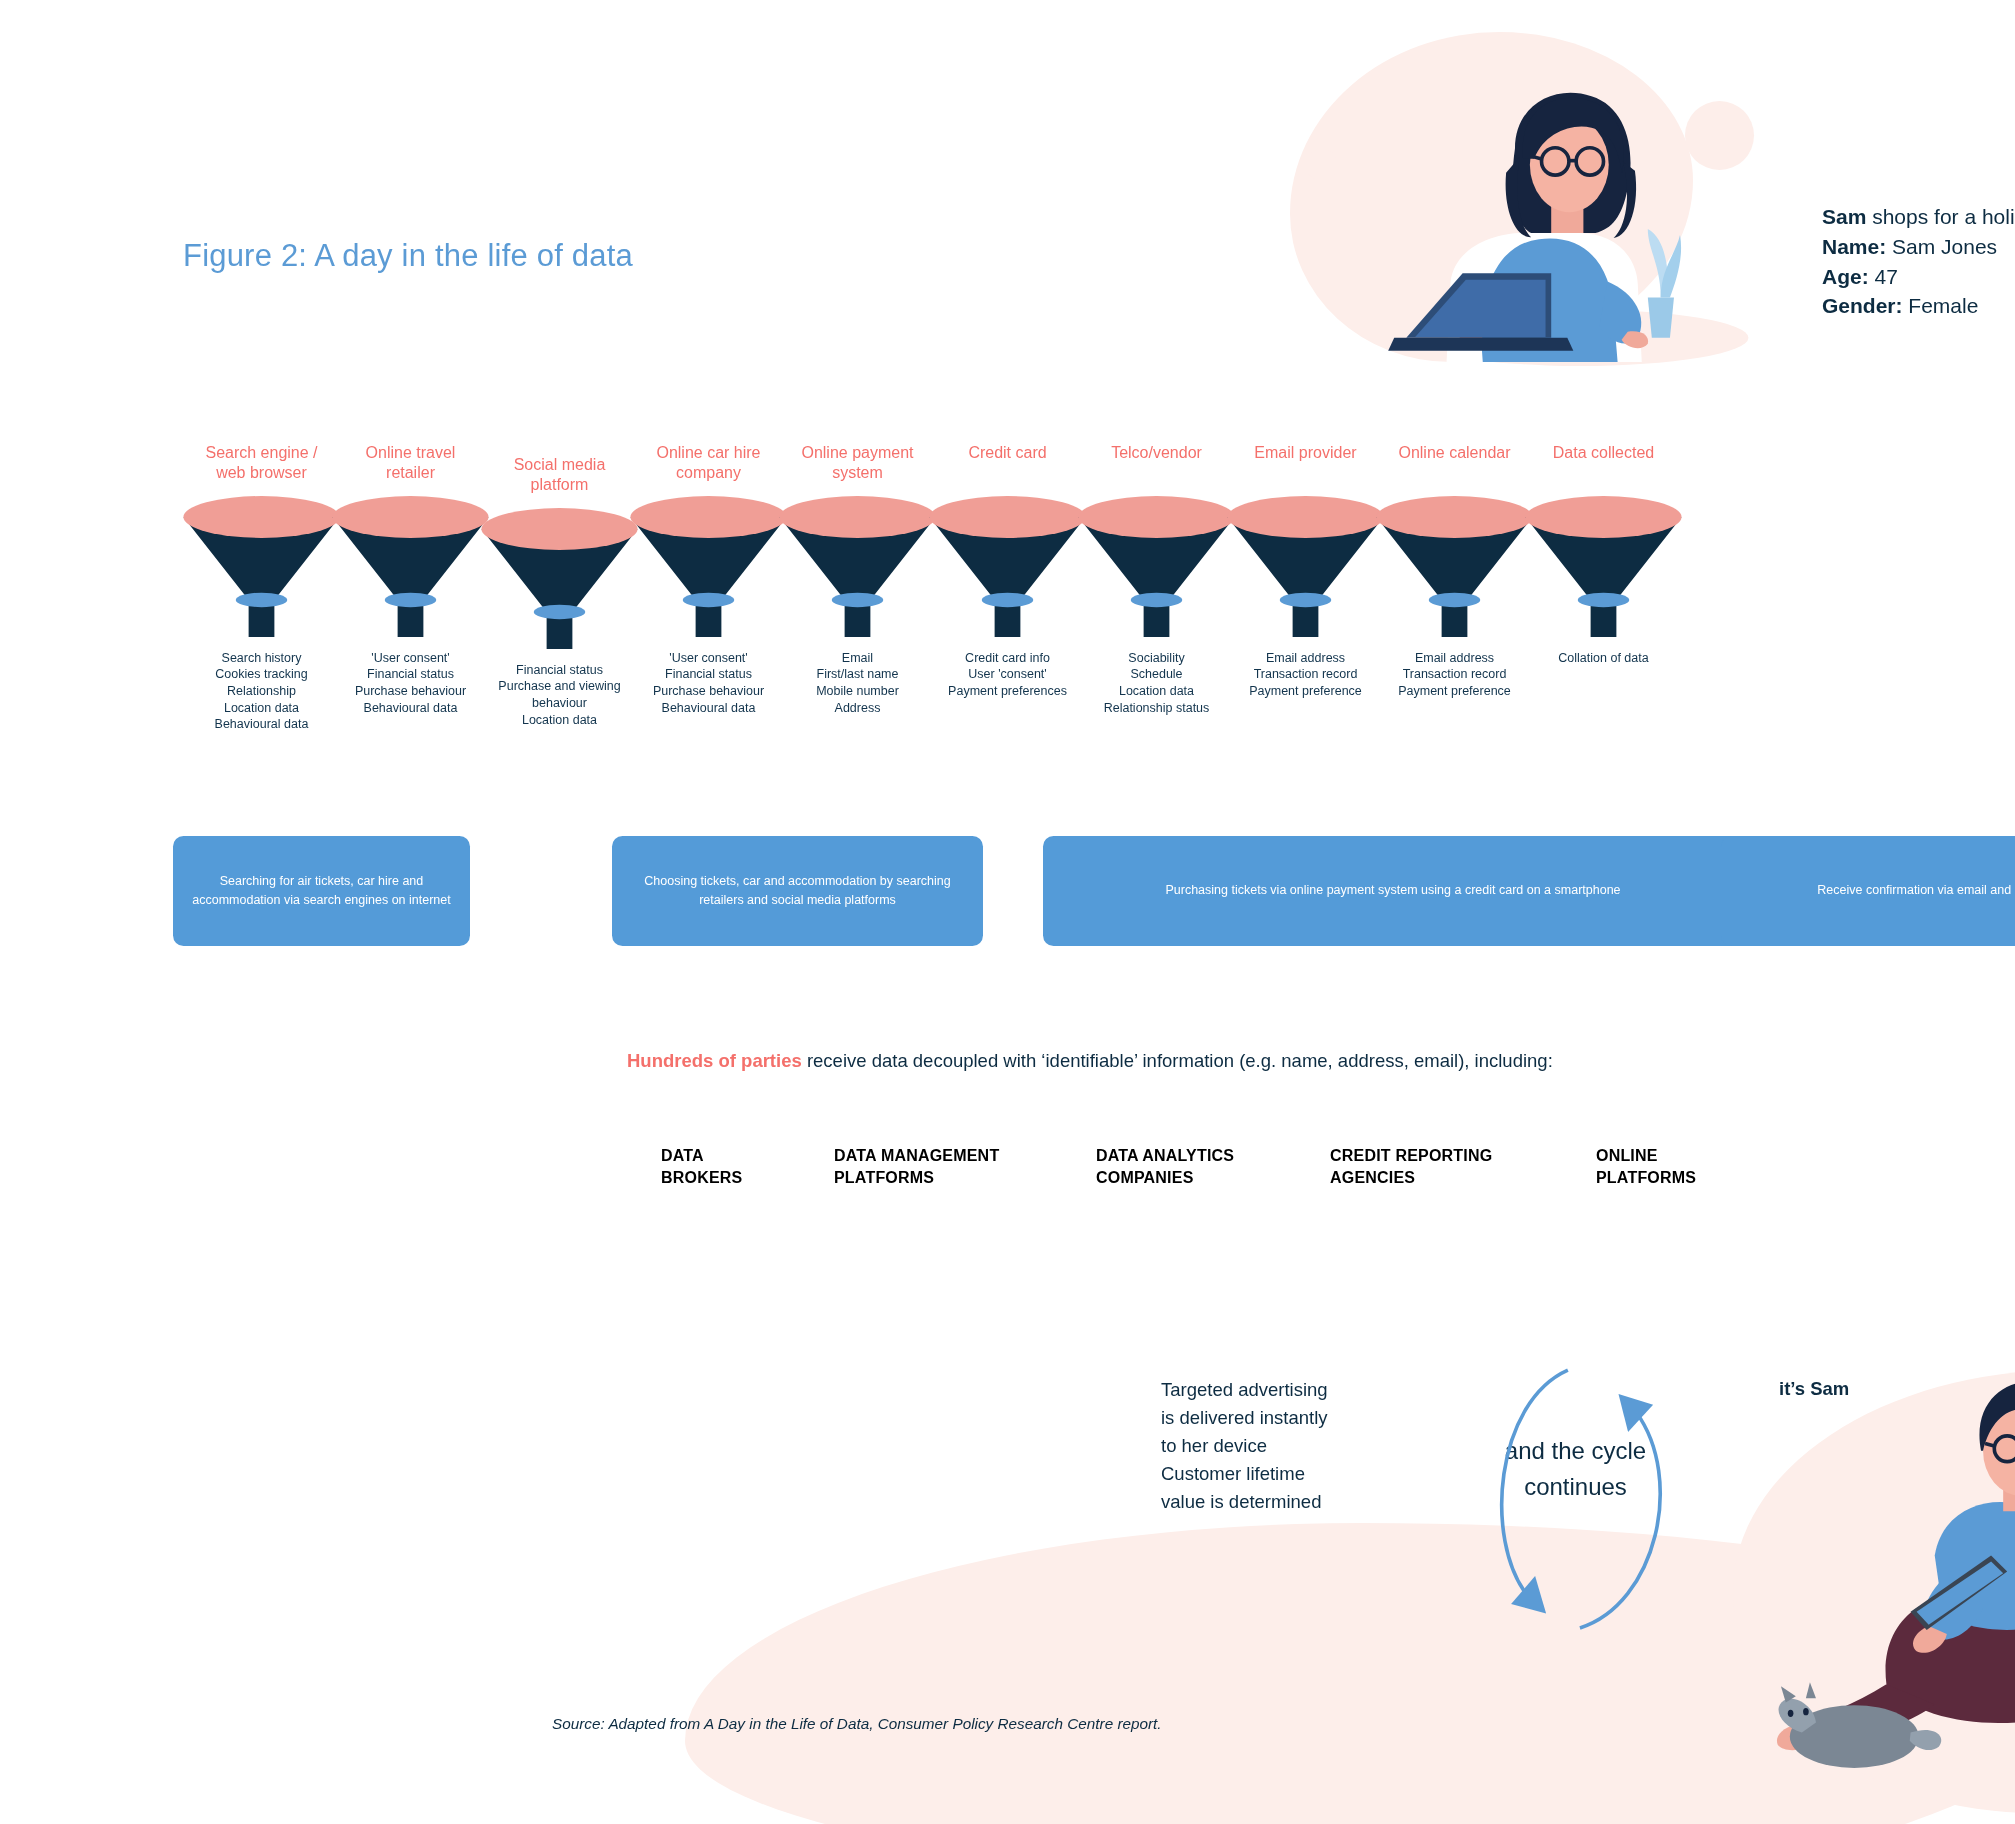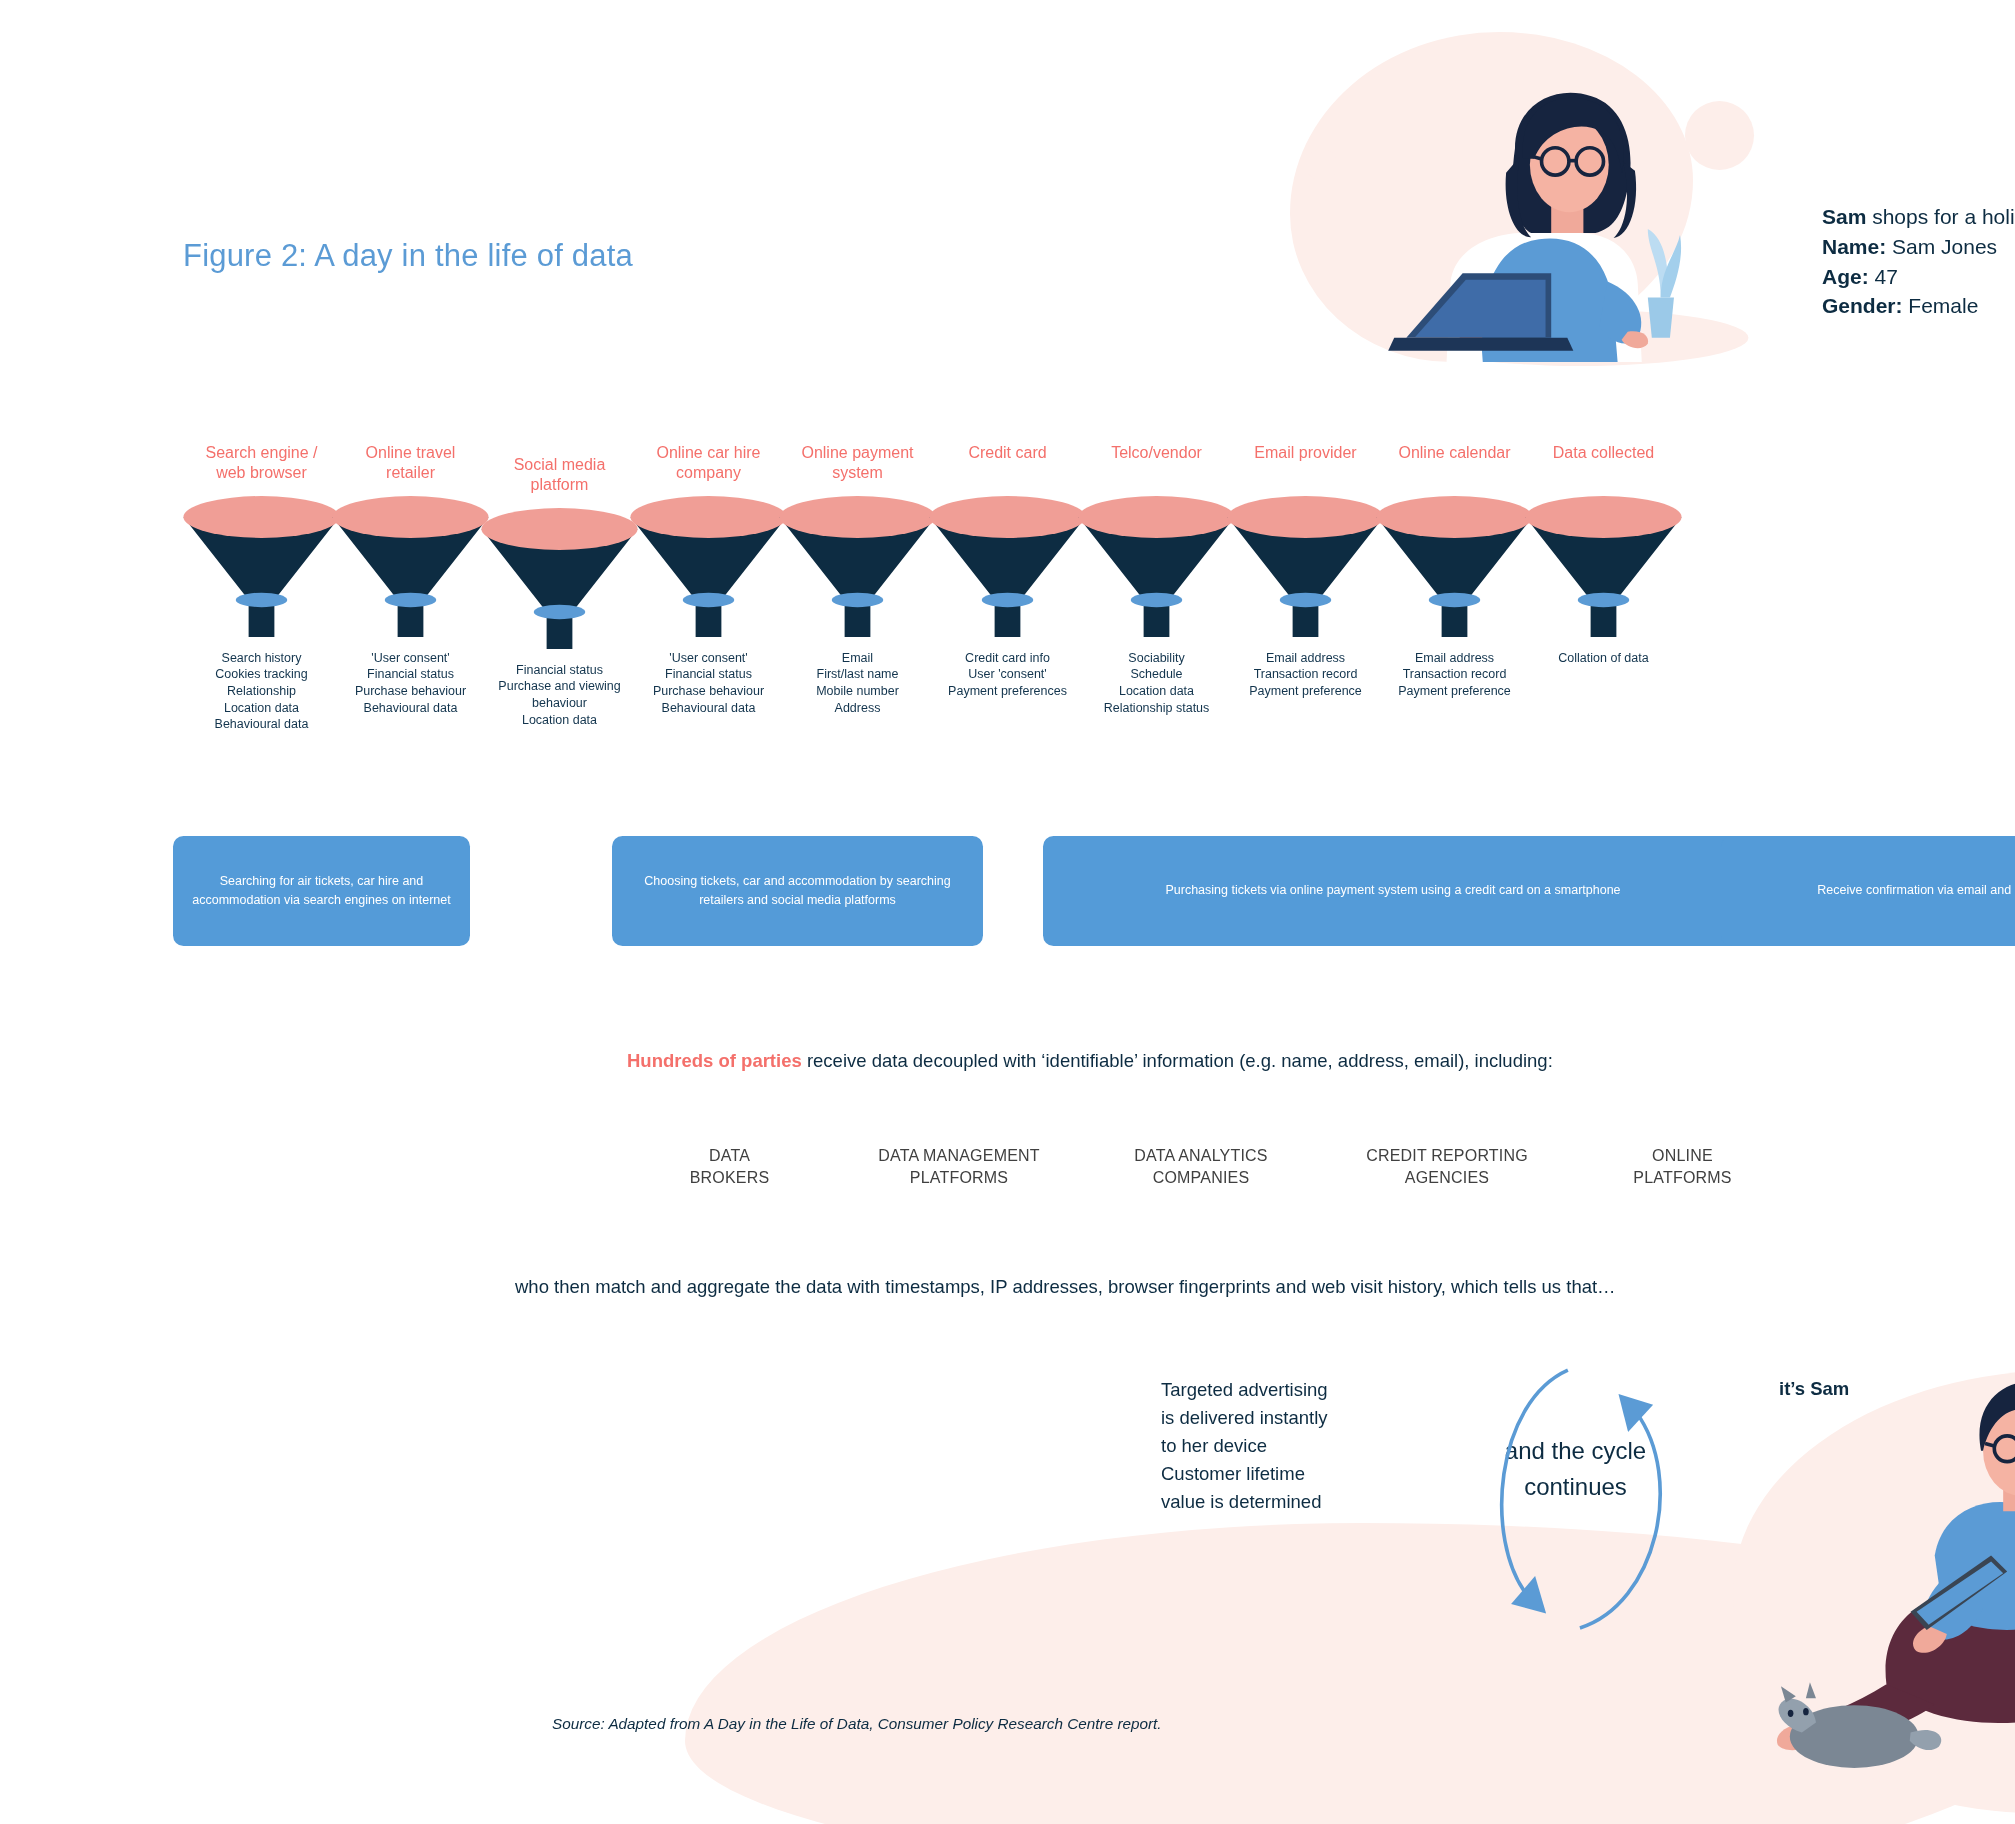--- a/index.html
+++ b/index.html
@@ -41,21 +41,21 @@
     position:absolute;top:0;height:110px;border-radius:10.5px;background:#549bd8;
     color:#fff;display:flex;align-items:center;justify-content:center;text-align:center;
     font-size:12.5px;line-height:1.55;padding:0 16px;box-sizing:border-box;
   }
 
   
   #parties-line{position:absolute;left:627px;top:1050px;font-size:18.5px;white-space:nowrap;}
   #parties-line .hl{color:#f4706b;font-weight:bold;}
   #parties-row{position:absolute;left:661px;top:1145px;width:1201px;height:69px;}
   .party{
-    position:absolute;top:0;text-align:center;color:#404040;font-weight:normal;
+    position:absolute;top:0;text-align:left;color:#000000;font-weight:bold;
     font-size:16px;line-height:1.38;letter-spacing:0.2px;
   }
   #match-line{position:absolute;left:515px;top:1276px;font-size:18.5px;white-space:nowrap;}
 
   
   #targeted-text{position:absolute;left:1161px;top:1376px;font-size:18.5px;line-height:1.52;}
   #its-sam{position:absolute;left:1779px;top:1378px;font-size:18.5px;font-weight:bold;}
   #cycle-text{position:absolute;left:1487px;top:1433px;width:177px;text-align:center;font-size:24px;line-height:1.5;}
   #cycle-arrows{position:absolute;left:1447px;top:1346px;width:282px;height:290px;}
 
@@ -331,21 +331,20 @@
       <div class="party" style="left: 669px; width: 234px;">
         <div>CREDIT REPORTING</div>
         <div>AGENCIES</div>
       </div>
       <div class="party" style="left: 935px; width: 173px;">
         <div>ONLINE</div>
         <div>PLATFORMS</div>
       </div>
     </div>
 
-  <div id="match-line">who then match and aggregate the data with timestamps, IP addresses, browser fingerprints and web visit history, which tells us that…</div>
 
   <div id="targeted-text">
       <div>Targeted advertising</div>
       <div>is delivered instantly</div>
       <div>to her device</div>
       <div>Customer lifetime</div>
       <div>value is determined</div>
     </div>
   <div id="its-sam">it’s Sam</div>
   <div id="cycle-text">

